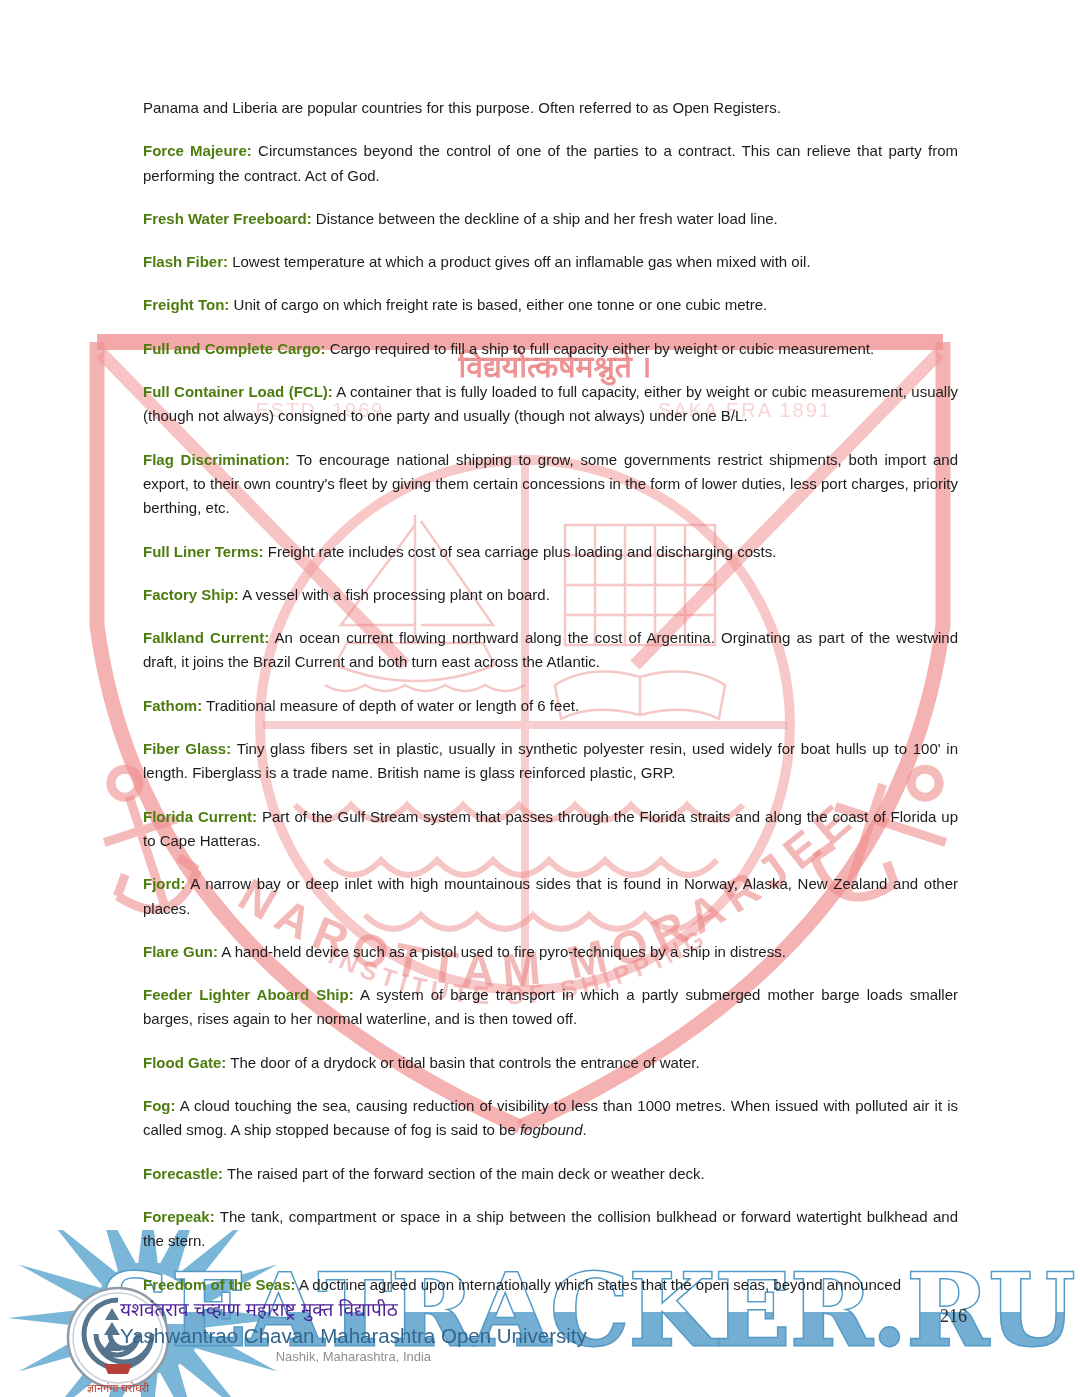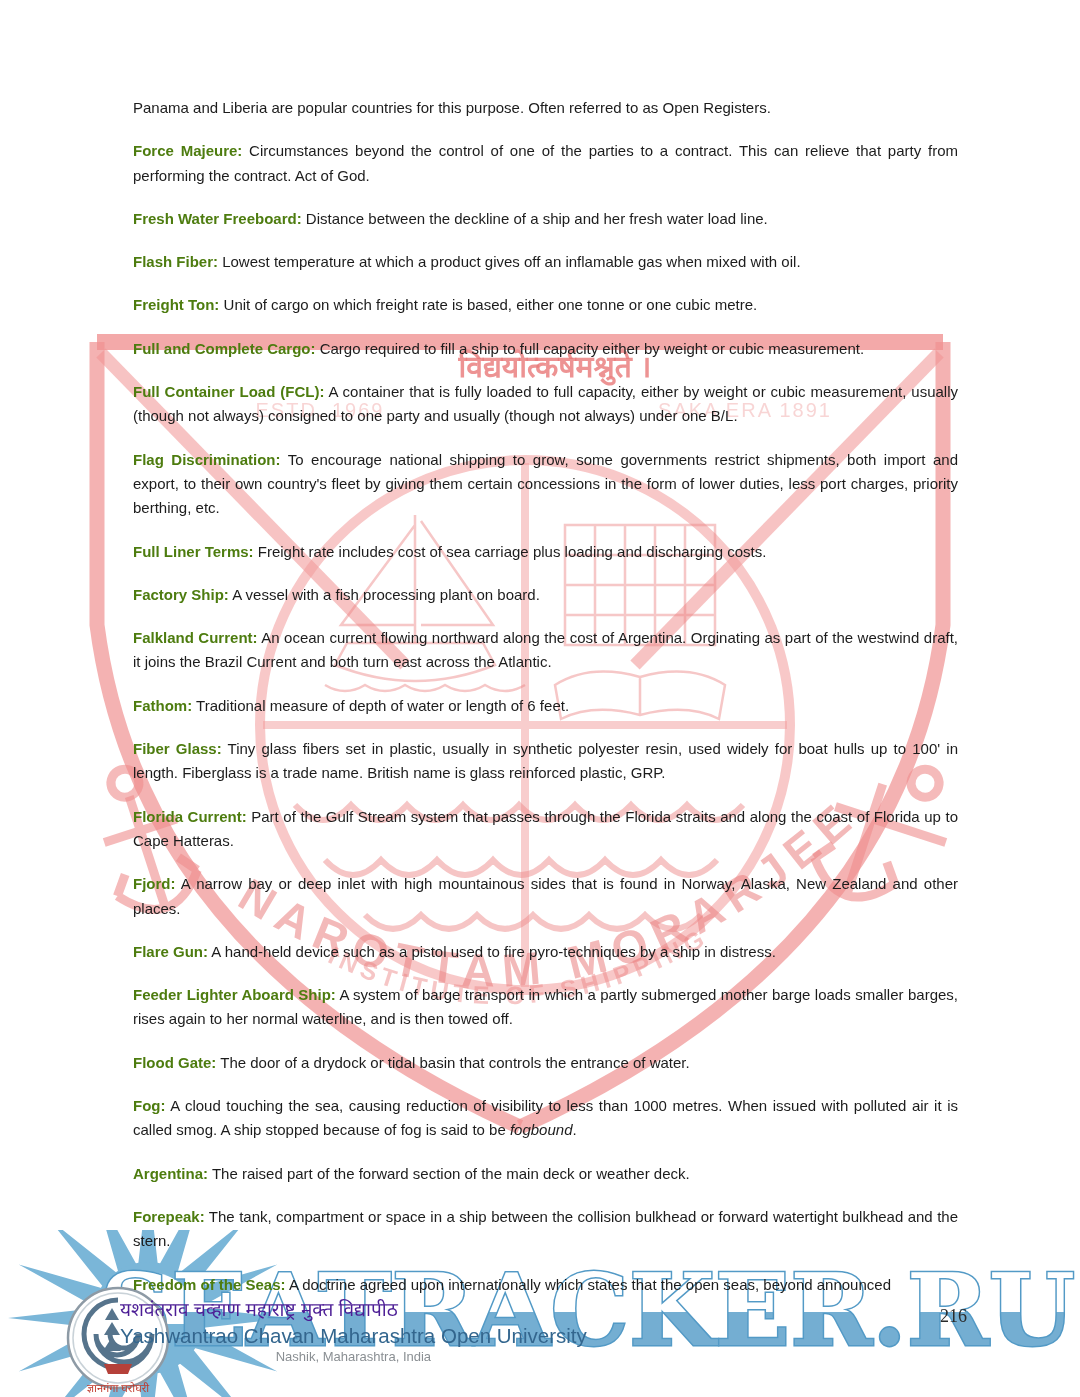--- a/index.html
+++ b/index.html
@@ -5,21 +5,21 @@
   html,body{margin:0;padding:0;}
   .page{position:relative;width:1080px;height:1397px;background:#ffffff;overflow:hidden;
         font-family:"Liberation Sans",sans-serif;}
   
   .crest{position:absolute;left:85px;top:325px;width:880px;height:820px;z-index:10;}
   
   .bottommark{position:absolute;left:0;top:1230px;width:1080px;height:167px;z-index:20;}
   
   .content{position:absolute;left:127px;top:96px;width:831px;z-index:30;
            font-size:15px;line-height:24.3px;color:#1c1c1c;text-align:justify;}
-  .content p{margin:0 0 19px 6px;}
+  .content p{margin:0 0 19px 16px;}
   .term{font-weight:bold;color:#4d7c0f;}
   .pagenum{position:absolute;left:920px;top:1306px;z-index:35;
            font-family:"Liberation Serif",serif;font-size:18px;color:#2b2b2b;padding-left:20px;}
   
   .footer{position:absolute;left:120px;top:1298px;z-index:40;}
   .footer .hindi{font-size:19px;font-weight:normal;color:#4c1d95;line-height:24px;}
   .footer .eng{font-size:20.5px;font-weight:normal;color:#33668e;line-height:27px;}
   .footer .loc{font-size:13px;color:#8a8f93;line-height:16px;text-align:center;}
   svg text{user-select:none;}
 </style>
@@ -148,21 +148,21 @@
 
     <p class="entry"><b class="term">Flare Gun:</b><span class="def"> A hand-held device such as a pistol used to fire pyro-techniques by a ship in distress.</span><i class="it"></i><span class="tail"></span></p>
 
     <p class="entry"><b class="term">Feeder Lighter Aboard Ship:</b><span class="def"> A system of barge transport in which a partly submerged mother barge loads smaller barges, rises again to her normal waterline, and is then towed off.</span><i class="it"></i><span class="tail"></span></p>
 
     <p class="entry"><b class="term">Flood Gate:</b><span class="def"> The door of a drydock or tidal basin that controls the entrance of water.</span><i class="it"></i><span class="tail"></span></p>
 
     <p class="entry"><b class="term">Fog:</b><span class="def"> A cloud touching the sea, causing reduction of visibility to less than 1000 metres. When issued with polluted air it is called smog. A ship stopped because of fog is said to be </span><i class="it">fogbound</i><span class="tail">.</span></p>
 
 
-    <p class="entry"><b class="term">Argentina:</b><span class="def"> The raised part of the forward section of the main deck or weather deck.</span><i class="it"></i><span class="tail"></span></p>
+    <p class="entry"><b class="term">Forecastle:</b><span class="def"> The raised part of the forward section of the main deck or weather deck.</span><i class="it"></i><span class="tail"></span></p>
 
     <p class="entry"><b class="term">Forepeak:</b><span class="def"> The tank, compartment or space in a ship between the collision bulkhead or forward watertight bulkhead and the stern.</span><i class="it"></i><span class="tail"></span></p>
 
     <p class="entry"><b class="term">Freedom of the Seas:</b><span class="def"> A doctrine agreed upon internationally which states that the open seas, beyond announced</span><i class="it"></i><span class="tail"></span></p>
   </div>
   </main>
 
   <span class="pagenum">216</span>
 
   <div class="footer">

